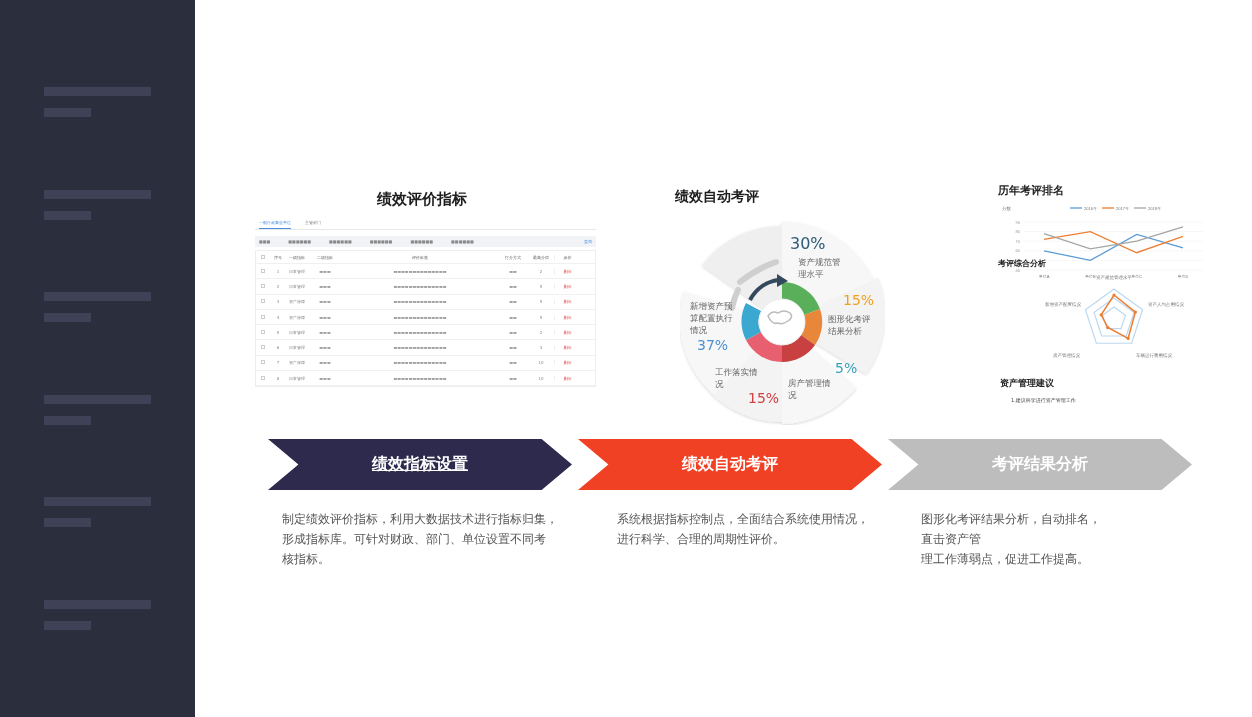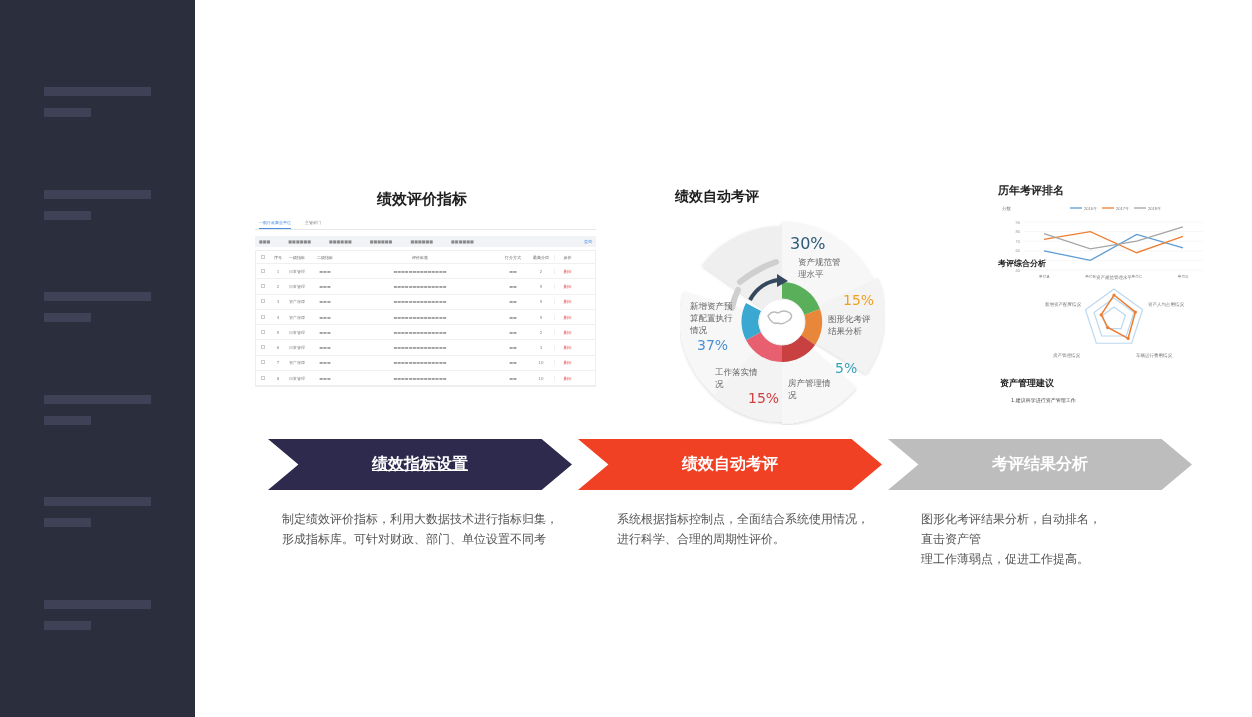--- a/index.html
+++ b/index.html
@@ -290,20 +290,21 @@
   <div class="arrow" style="left:578px; width:304px; background:#f04124;">
       <span>绩效自动考评</span>
     </div>
   <div class="arrow" style="left:888px; width:304px; background:#bdbdbd;">
       <span>考评结果分析</span>
     </div>
 
   <div class="desc" style="left:282px;">
     <div>制定绩效评价指标，利用大数据技术进行指标归集，</div>
     <div>形成指标库。可针对财政、部门、单位设置不同考</div>
+    <div>核指标。</div>
   </div>
   <div class="desc" style="left:617px;">
     <div>系统根据指标控制点，全面结合系统使用情况，</div>
     <div>进行科学、合理的周期性评价。</div>
   </div>
   <div class="desc" style="left:921px;">
     <div>图形化考评结果分析，自动排名，直击资产管</div>
     <div>理工作薄弱点，促进工作提高。</div>
   </div>
 

